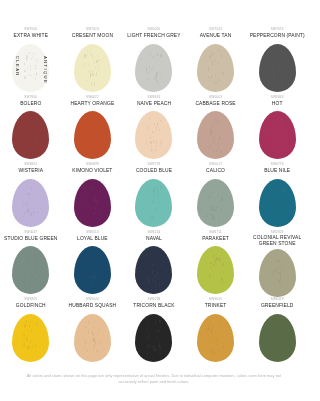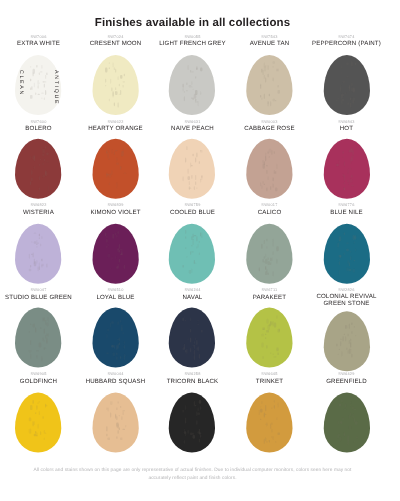--- a/index.html
+++ b/index.html
@@ -132,21 +132,20 @@
     line-height: 1.62;
     color: #b3b3b5;
     letter-spacing: 0.05px;
   }
 </style>
 </head>
 <body>
 
 <div id="page">
 
-  <div id="page-title">Finishes available in all collections</div>
 
   <div id="swatch-grid">
       <div class="swatch-row">
         <div class="swatch-cell">
           <div class="sku-code">SW7006</div>
           <div class="finish-name">EXTRA WHITE</div>
           <div class="egg-wrap">
             <div class="egg" style="background: rgb(244, 243, 238);">
               <div class="speckle">
                 <i style="width: 0.53px; height: 3.47px; left: 65.2%; top: 33.4%; opacity: 0.54;"></i>

